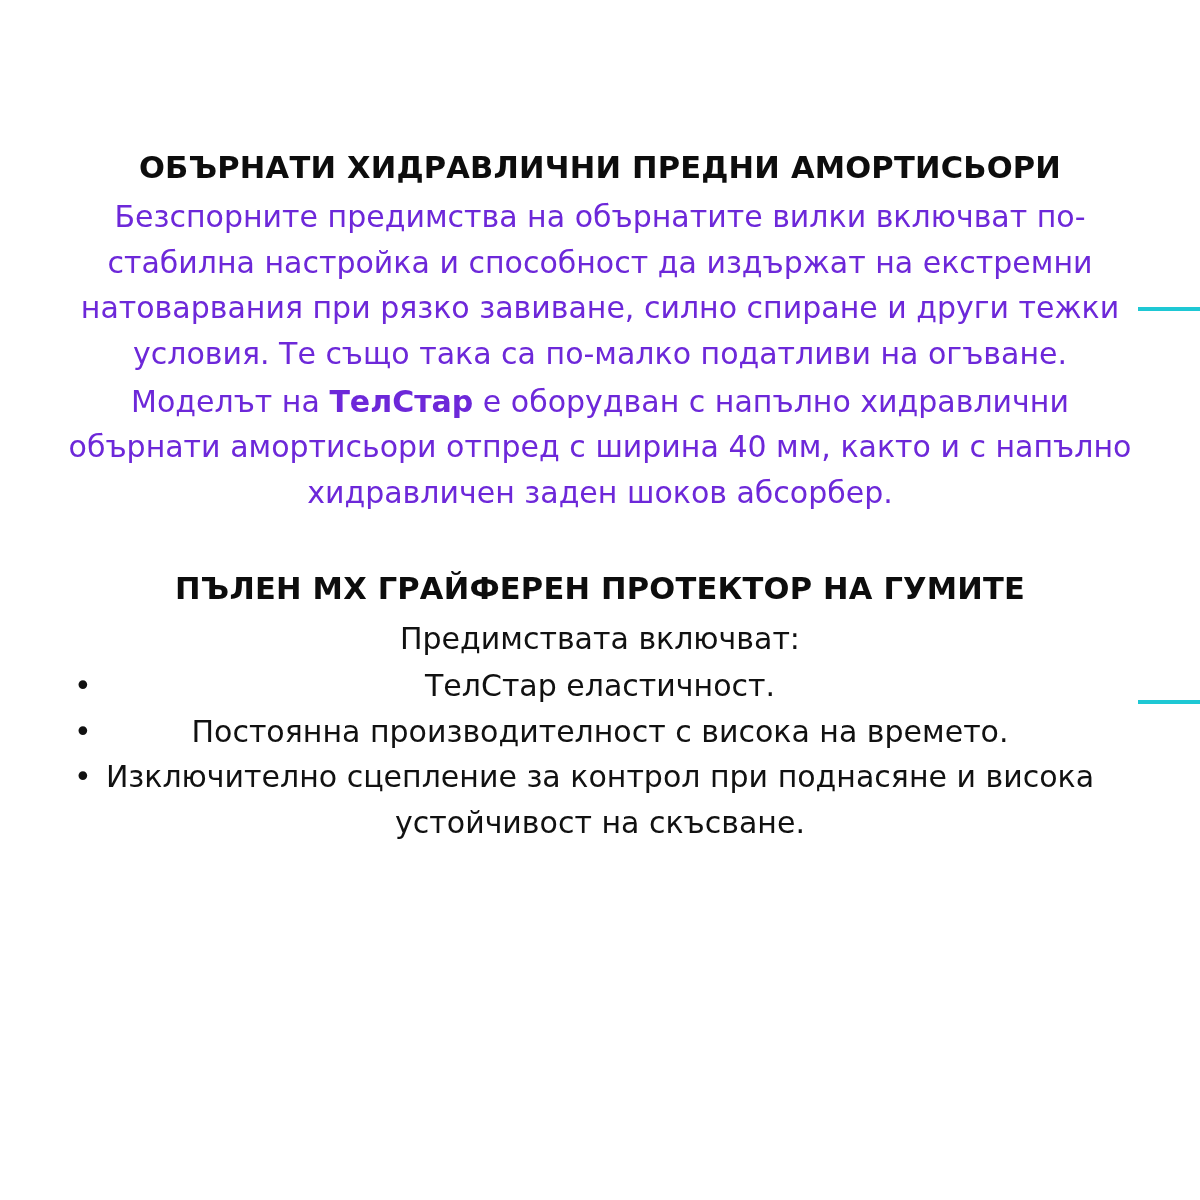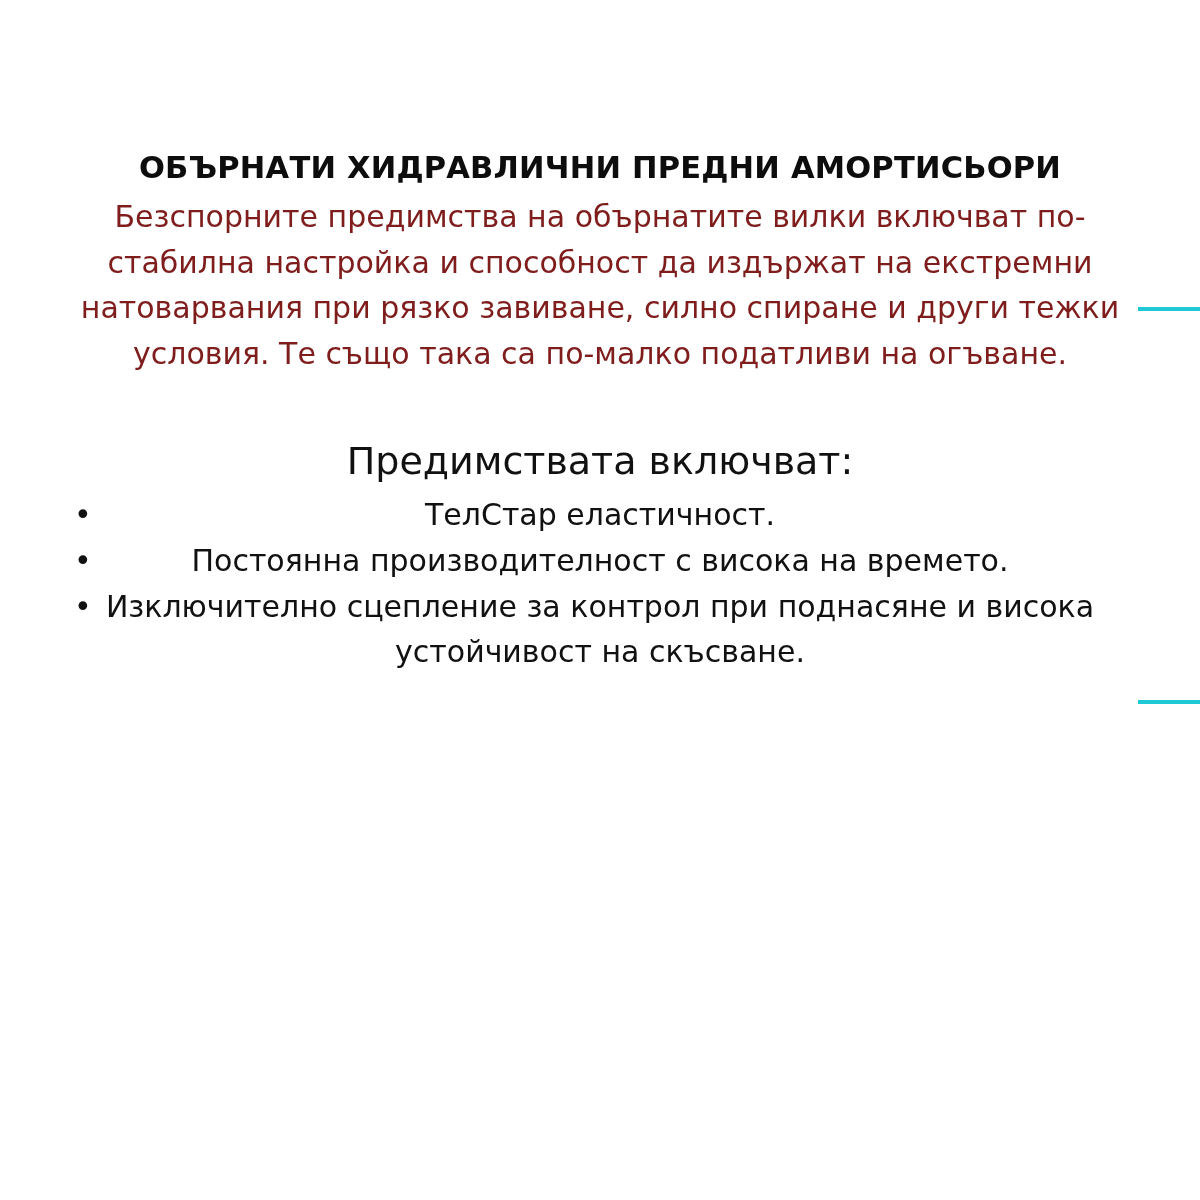--- a/index.html
+++ b/index.html
@@ -54,37 +54,37 @@
     letter-spacing: 0.2px;
     line-height: 1.32;
     margin: 0 0 6px 0;
     color: #0d0d0d;
   }
 
   .body-text {
     font-size: 30px;
     line-height: 1.52;
     margin: 0;
-    color: #7f1d1d;
+    color: #6d28d9;
   }
 
   .body-text .strong {
     font-weight: bold;
   }
 
   .paragraph-gap {
     height: 2px;
   }
 
   .block-gap {
     height: 54px;
   }
 
   .sub-lead {
-    font-size: 38px;
+    font-size: 30px;
     line-height: 1.52;
     margin: 0 0 2px 0;
   }
 
   ul.benefits {
     list-style: none;
     margin: 0;
     padding: 0;
     text-align: center;
   }
@@ -115,23 +115,25 @@
   <div class="accent-line two"></div>
 
   <div class="content">
 
     <h2 class="section-title">ОБЪРНАТИ ХИДРАВЛИЧНИ ПРЕДНИ АМОРТИСЬОРИ</h2>
 
     <p class="body-text">Безспорните предимства на обърнатите вилки включват по-стабилна настройка и способност да издържат на екстремни натоварвания при рязко завиване, силно спиране и други тежки условия. Те също така са по-малко податливи на огъване.</p>
 
     <div class="paragraph-gap"></div>
 
+    <p class="body-text"><span>Моделът на </span><span class="strong">ТелСтар</span><span> е оборудван с напълно хидравлични обърнати амортисьори отпред с ширина 40 мм, както и с напълно хидравличен заден шоков абсорбер.</span></p>
 
     <div class="block-gap"></div>
 
+    <h2 class="section-title">ПЪЛЕН MX ГРАЙФЕРЕН ПРОТЕКТОР НА ГУМИТЕ</h2>
 
     <p class="sub-lead">Предимствата включват:</p>
 
     <ul class="benefits">
       <li>
         <span class="bullet">•</span>
         <span class="li-text">ТелСтар еластичност.</span>
       </li>
       <li>
         <span class="bullet">•</span>

